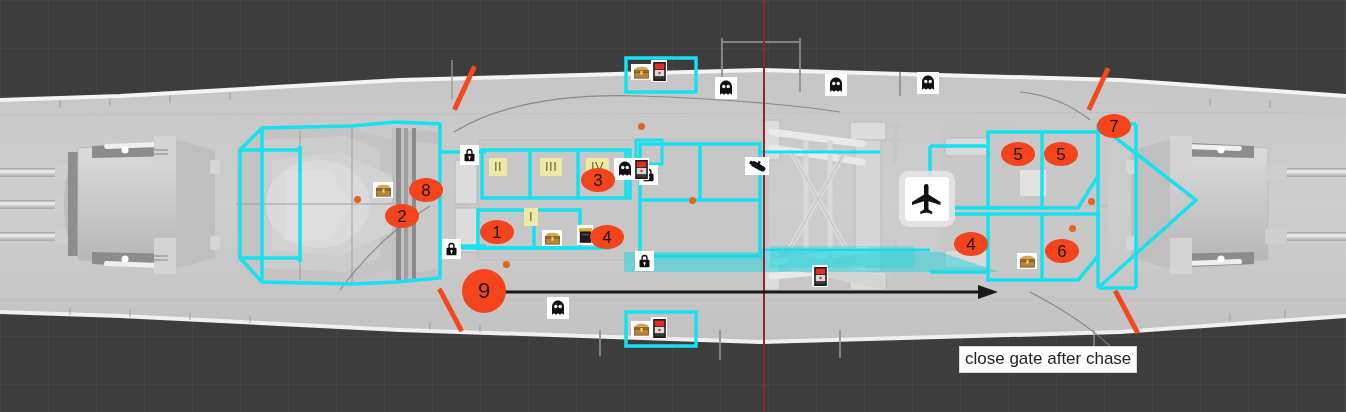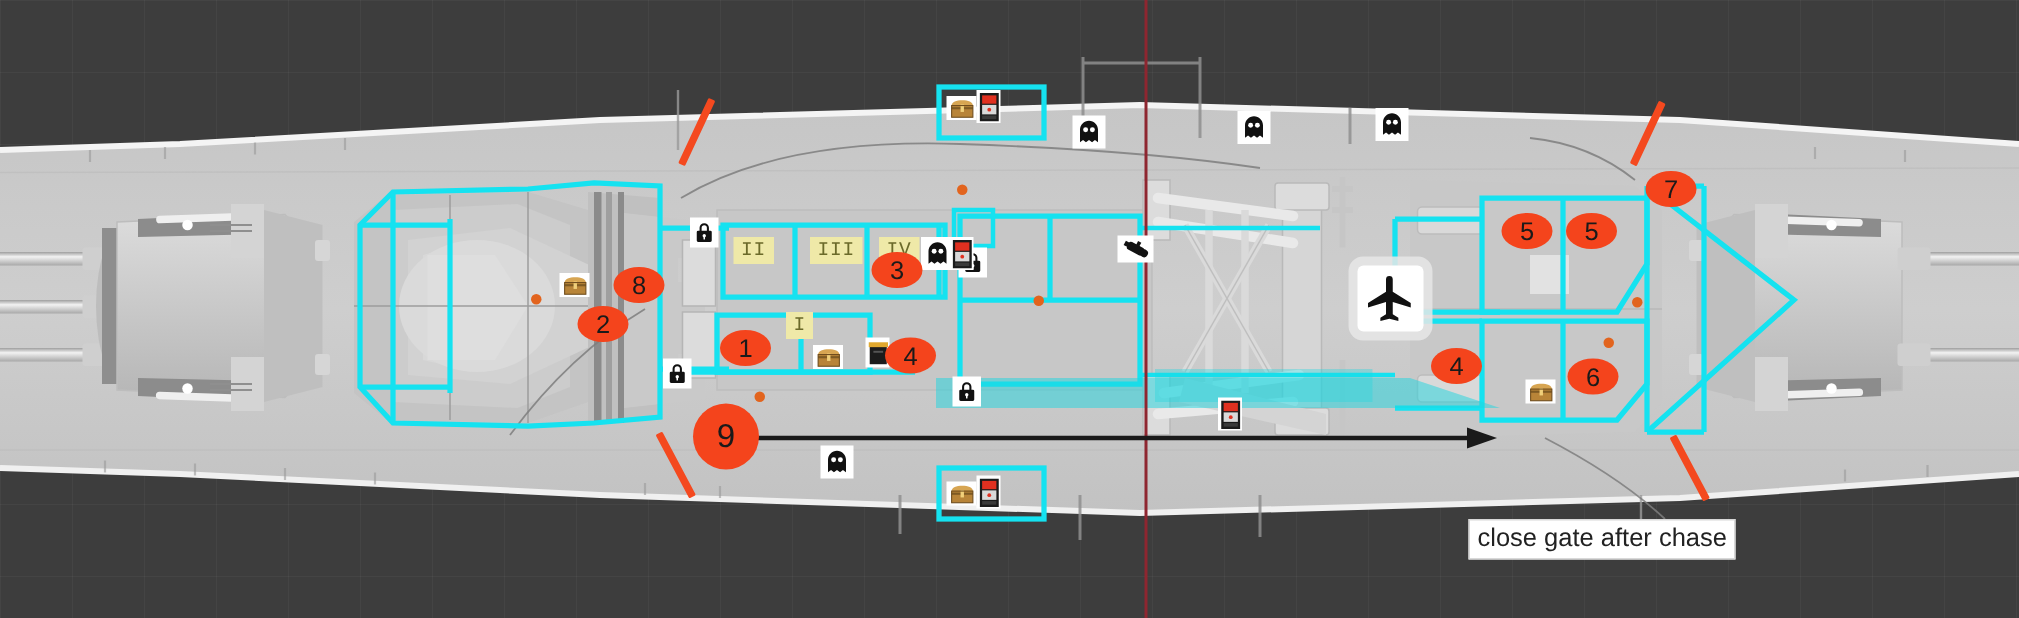--- a/index.html
+++ b/index.html
@@ -38,21 +38,21 @@
 
   
   .roomlabel{
     position:absolute;
     background:#efe9a8;
     color:#6b6a2a;
     font-size:13px;
     padding:2px 5px;
     letter-spacing:.5px;
     line-height:1.05;
-    font-family:Liberation Mono, monospace;
+    font-family:Liberation Sans, sans-serif;
   }
 
   
   .chip{
     position:absolute;background:#fff;
     display:flex;align-items:center;justify-content:center;
     line-height:1;
   }
   .chip svg{display:block;}
 
@@ -524,15 +524,15 @@
       <div class="marker m-sm" style="left: 607px; top: 237px;">4</div>
       <div class="marker m-sm" style="left: 971px; top: 244px;">4</div>
       <div class="marker m-sm" style="left: 1018px; top: 154px;">5</div>
       <div class="marker m-sm" style="left: 1061px; top: 154px;">5</div>
       <div class="marker m-sm" style="left: 1062px; top: 251px;">6</div>
       <div class="marker m-sm" style="left: 1114px; top: 126px;">7</div>
       <div class="marker m-sm" style="left: 426px; top: 190px;">8</div>
       <div class="marker m-lg" style="left: 484px; top: 291px;">9</div>
     </div>
 
-  <div id="note" style="left: 979px; top: 346px;">close gate after chase</div>
+  <div id="note" style="left: 959px; top: 346px;">close gate after chase</div>
 
 </div>
 
 </body></html>

